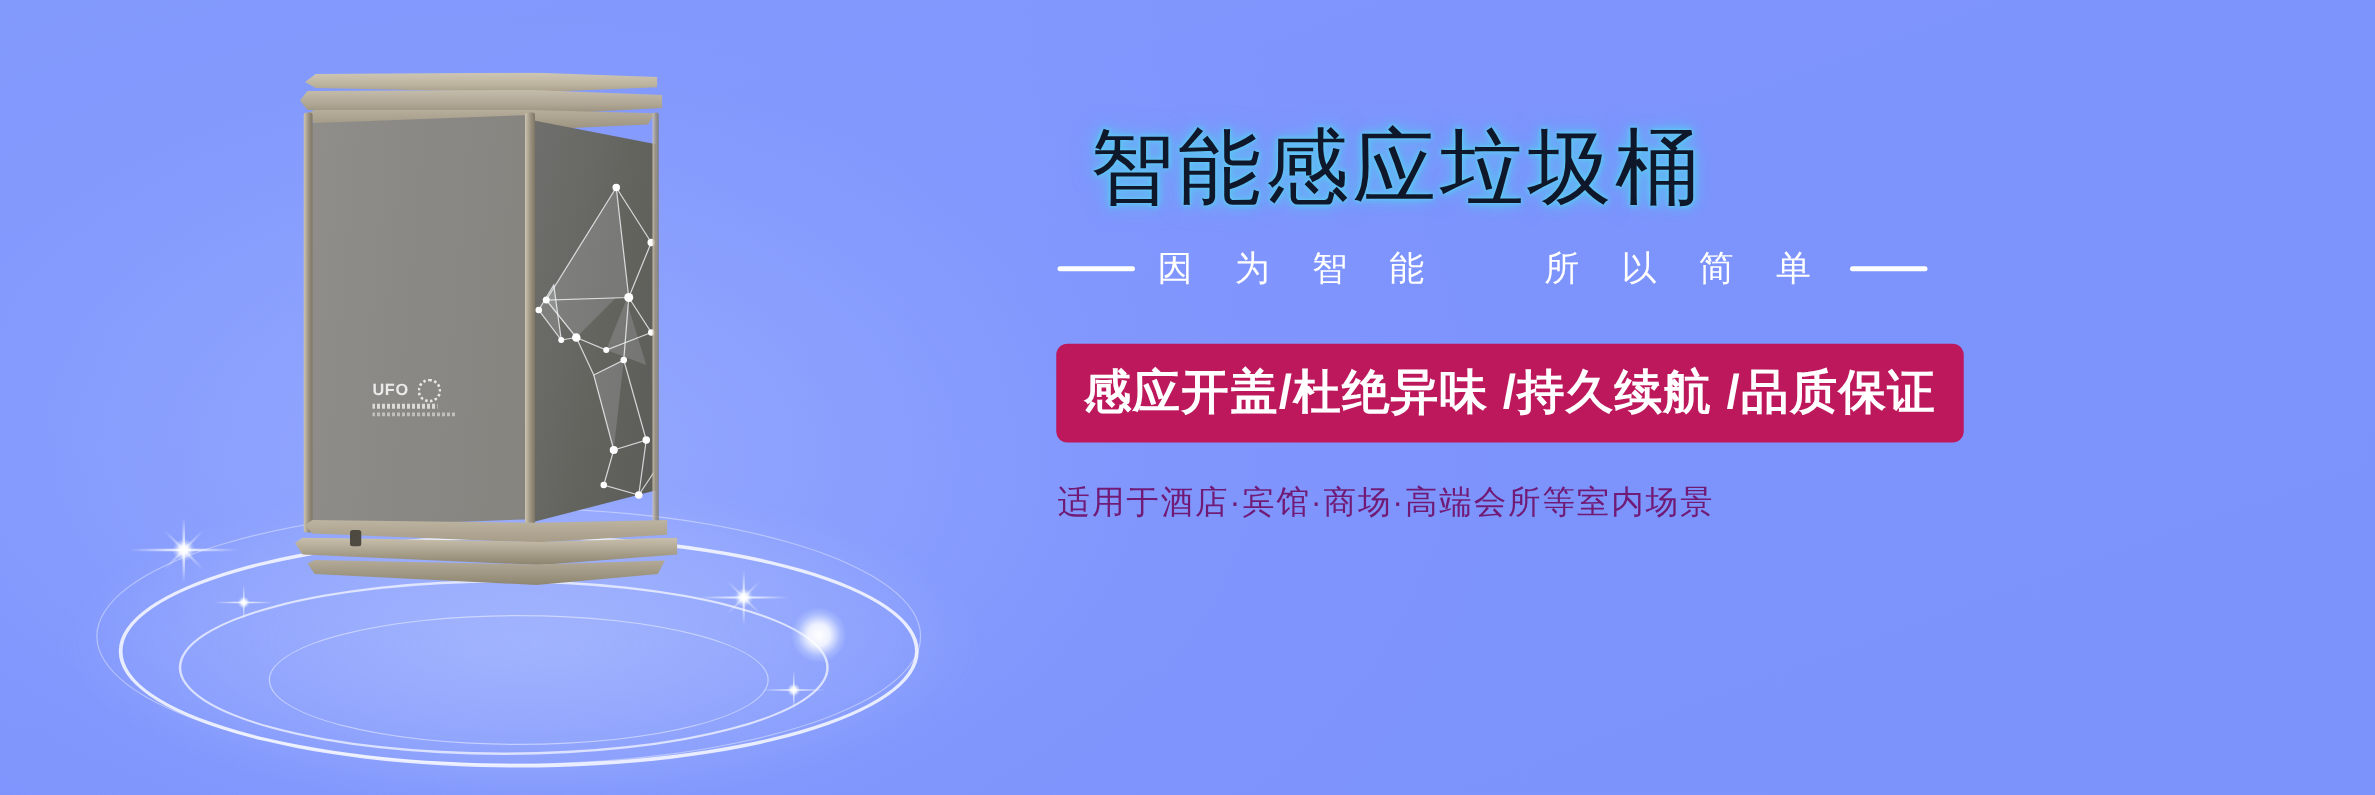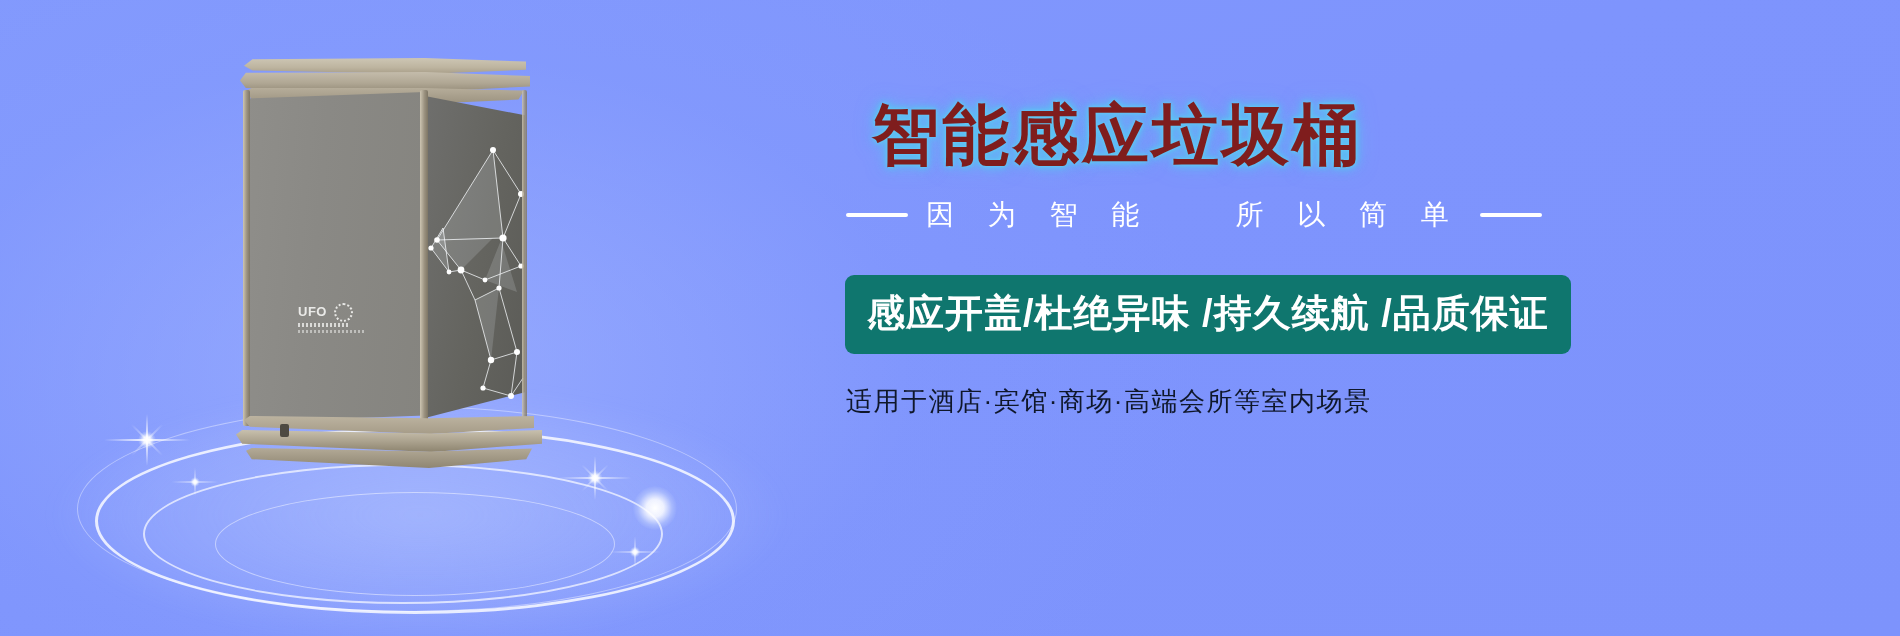--- a/index.html
+++ b/index.html
@@ -141,21 +141,21 @@
   }
   .base .slot{
     position:absolute;left:44px;top:8px;width:9px;height:13px;border-radius:2px;
     background:#4e4a42;
   }
 
   
   .copy{position:absolute;left:860px;top:100px;width:980px;}
 
   .title{
-    font-size:67px;font-weight:700;color:#7f1d1d;
+    font-size:67px;font-weight:400;color:#0f172a;
     letter-spacing:3px;line-height:1.05;
     text-shadow:
       0 0 2px #63c8f5, 0 0 4px #63c8f5, 0 0 7px #58c2f2,
       0 0 12px rgba(88,194,242,.85), 0 0 20px rgba(88,194,242,.55);
     -webkit-text-stroke:3px rgba(99,200,245,0.0);
     margin:0 0 0 12px;
   }
 
   .sub{
     display:flex;align-items:center;gap:18px;
@@ -164,29 +164,29 @@
   }
   .sub .dash{
     display:block;width:62px;height:4px;background:#ffffff;border-radius:2px;flex:none;
   }
   .sub .subtext{
     font-size:28px;letter-spacing:13px;font-weight:400;white-space:pre;
   }
 
   .tagbar{
     display:inline-block;margin:25px 0 0 -15px;
-    background:#0f766e;border-radius:9px;
+    background:#be185d;border-radius:9px;
     padding:13px 22px 15px 22px;
   }
   .tagbar .tagtext{
     color:#ffffff;font-size:38px;font-weight:700;letter-spacing:1px;white-space:nowrap;
   }
 
   .scene{
-    margin:30px 0 0 -14px;color:#0f172a;font-size:26px;letter-spacing:1.5px;font-weight:400;
+    margin:30px 0 0 -14px;color:#701a75;font-size:26px;letter-spacing:1.5px;font-weight:400;
   }
 </style>
 </head>
 <body>
 
 <div class="banner">
   <div class="bg-grad"></div>
 
   <div class="product">
 

